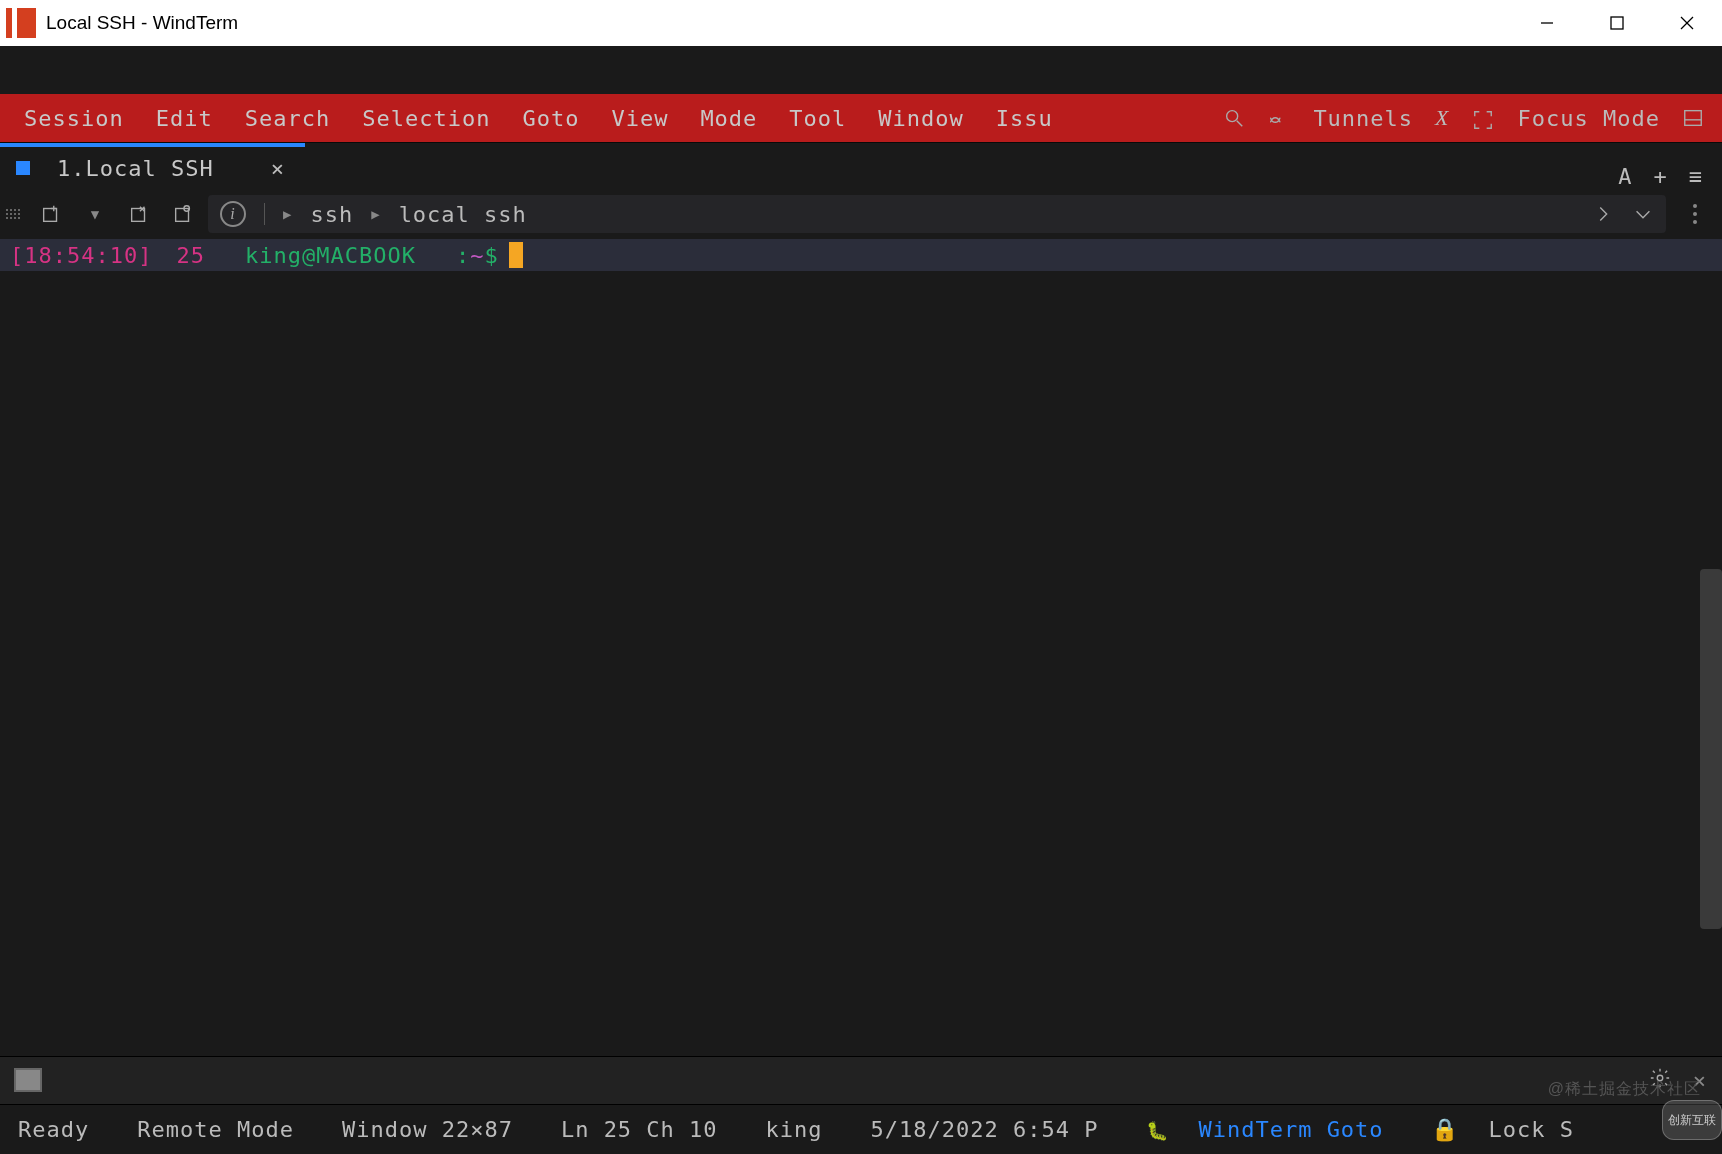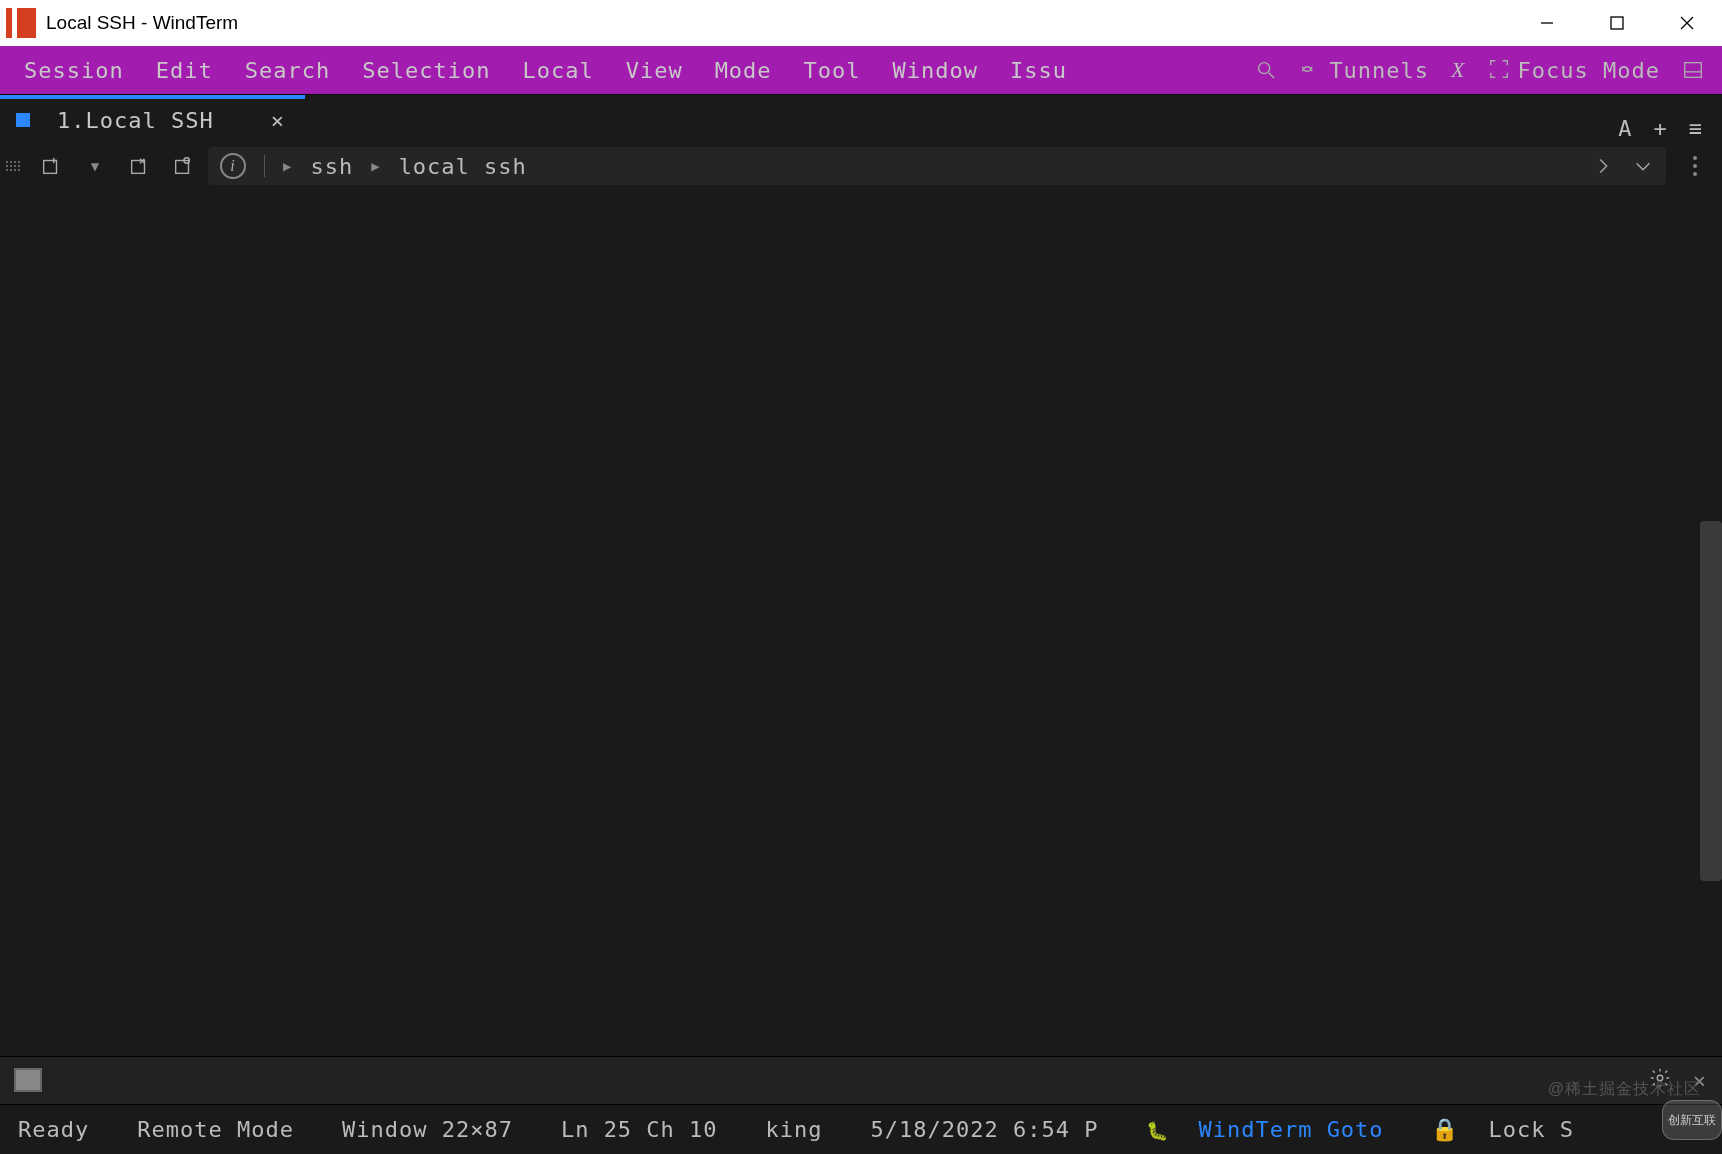--- a/index.html
+++ b/index.html
@@ -6,25 +6,25 @@
   html,body { width:1722px; height:1154px; background:#1a1a1a; font-family:Consolas,Menlo,monospace; overflow:hidden; color:#bbb; }
   .window { width:100%; height:100%; display:flex; flex-direction:column; background:#1a1a1a; }
   
   .titlebar { height:46px; background:#fff; display:flex; align-items:center; padding:0 0 0 6px; color:#000; font-family:"Segoe UI",Arial,sans-serif; font-size:19px; }
   .titlebar .app-icon { width:30px; height:30px; background:#d43f1f; margin-right:10px; position:relative; }
   .titlebar .app-icon::before { content:""; position:absolute; left:6px; top:0; bottom:0; width:5px; background:#fff; }
   .winbtns { margin-left:auto; display:flex; }
   .winbtn { width:70px; height:46px; display:flex; align-items:center; justify-content:center; cursor:pointer; }
   .winbtn svg { stroke:#000; stroke-width:1.3; fill:none; }
   
-  .menubar { height:48px; background:#a21caf; display:flex; align-items:center; font-size:22px; color:#c8c8c8; font-family:Consolas,monospace; letter-spacing:1px; }
+  .menubar { height:48px; background:#b91c1c; display:flex; align-items:center; font-size:22px; color:#c8c8c8; font-family:Consolas,monospace; letter-spacing:1px;margin-top:48px; }
   .menubar .menu-item { padding:10px 16px; cursor:pointer; }
   .menubar .menu-item:first-child { margin-left:8px; }
   .menubar .right { margin-left:auto; display:flex; align-items:center; gap:22px; padding-right:18px; font-size:22px; color:#bbb; }
-  .menubar .right .mbtn { display:flex; align-items:flex-start; gap:8px; cursor:pointer; }
+  .menubar .right .mbtn { display:flex; align-items:flex-end; gap:24px; cursor:pointer; }
   .menubar-sep { height:1px; background:#0a0a0a; }
   
   .tabbar { height:46px; background:#1a1a1a; display:flex; align-items:flex-end; position:relative; }
   .tab { height:46px; display:flex; align-items:center; padding:0 20px 0 16px; background:#1a1a1a; color:#c8c8c8; font-size:22px; font-family:Consolas,monospace; letter-spacing:1px; border-top:4px solid #2a87ff; gap:27px; cursor:pointer; }
   .tab .tab-sq { width:14px; height:14px; background:#2a87ff; }
   .tab .tab-x { margin-left:30px; font-size:22px; color:#bbb; cursor:pointer; }
   .tab-right { margin-left:auto; display:flex; align-items:center; gap:22px; padding-right:20px; color:#bbb; font-size:22px; }
   .tab-right .ricon { cursor:pointer; }
   
   .toolbar { height:50px; background:#1a1a1a; display:flex; align-items:center; padding:0 12px 0 6px; gap:8px; }
@@ -91,21 +91,21 @@
           </svg>
       </div>
     </div>
   </div>
 
   <div class="menubar">
     <div class="menu-item">Session</div>
     <div class="menu-item">Edit</div>
     <div class="menu-item">Search</div>
     <div class="menu-item">Selection</div>
-    <div class="menu-item">Local</div>
+    <div class="menu-item">Goto</div>
     <div class="menu-item">View</div>
     <div class="menu-item">Mode</div>
     <div class="menu-item">Tool</div>
     <div class="menu-item">Window</div>
     <div class="menu-item">Issu</div>
     <div class="right">
       <span class="mbtn">
         <svg class="ico" viewBox="0 0 24 24">
             <circle cx="10" cy="10" r="6"></circle>
             <line x1="15" y1="15" x2="21" y2="21"></line>
@@ -204,20 +204,29 @@
       </div>
     </div>
     <div class="more-icon">
         <span></span>
         <span></span>
         <span></span>
       </div>
   </div>
 
   <div class="terminal">
+    <div class="terminal-line">
+      <span class="tl-time">[18:54:10]</span>
+      <span class="tl-num">25</span>
+      <span class="tl-user">king@MACBOOK</span>
+        <span class="tl-user">:</span>
+        <span class="tl-path">~</span>
+        <span class="tl-dollar">$</span>
+      <span class="tl-cursor"></span>
+    </div>
     <div class="terminal-scroll"></div>
   </div>
 
   <div class="panelbar">
     <div class="pb-icon"></div>
     <div class="pb-right">
       <span>
         <svg class="ico" viewBox="0 0 24 24">
             <circle cx="12" cy="12" r="3"></circle>
             <path d="M12 2v3M12 19v3M4.2 4.2l2.1 2.1M17.7 17.7l2.1 2.1M2 12h3M19 12h3M4.2 19.8l2.1-2.1M17.7 6.3l2.1-2.1"></path>

